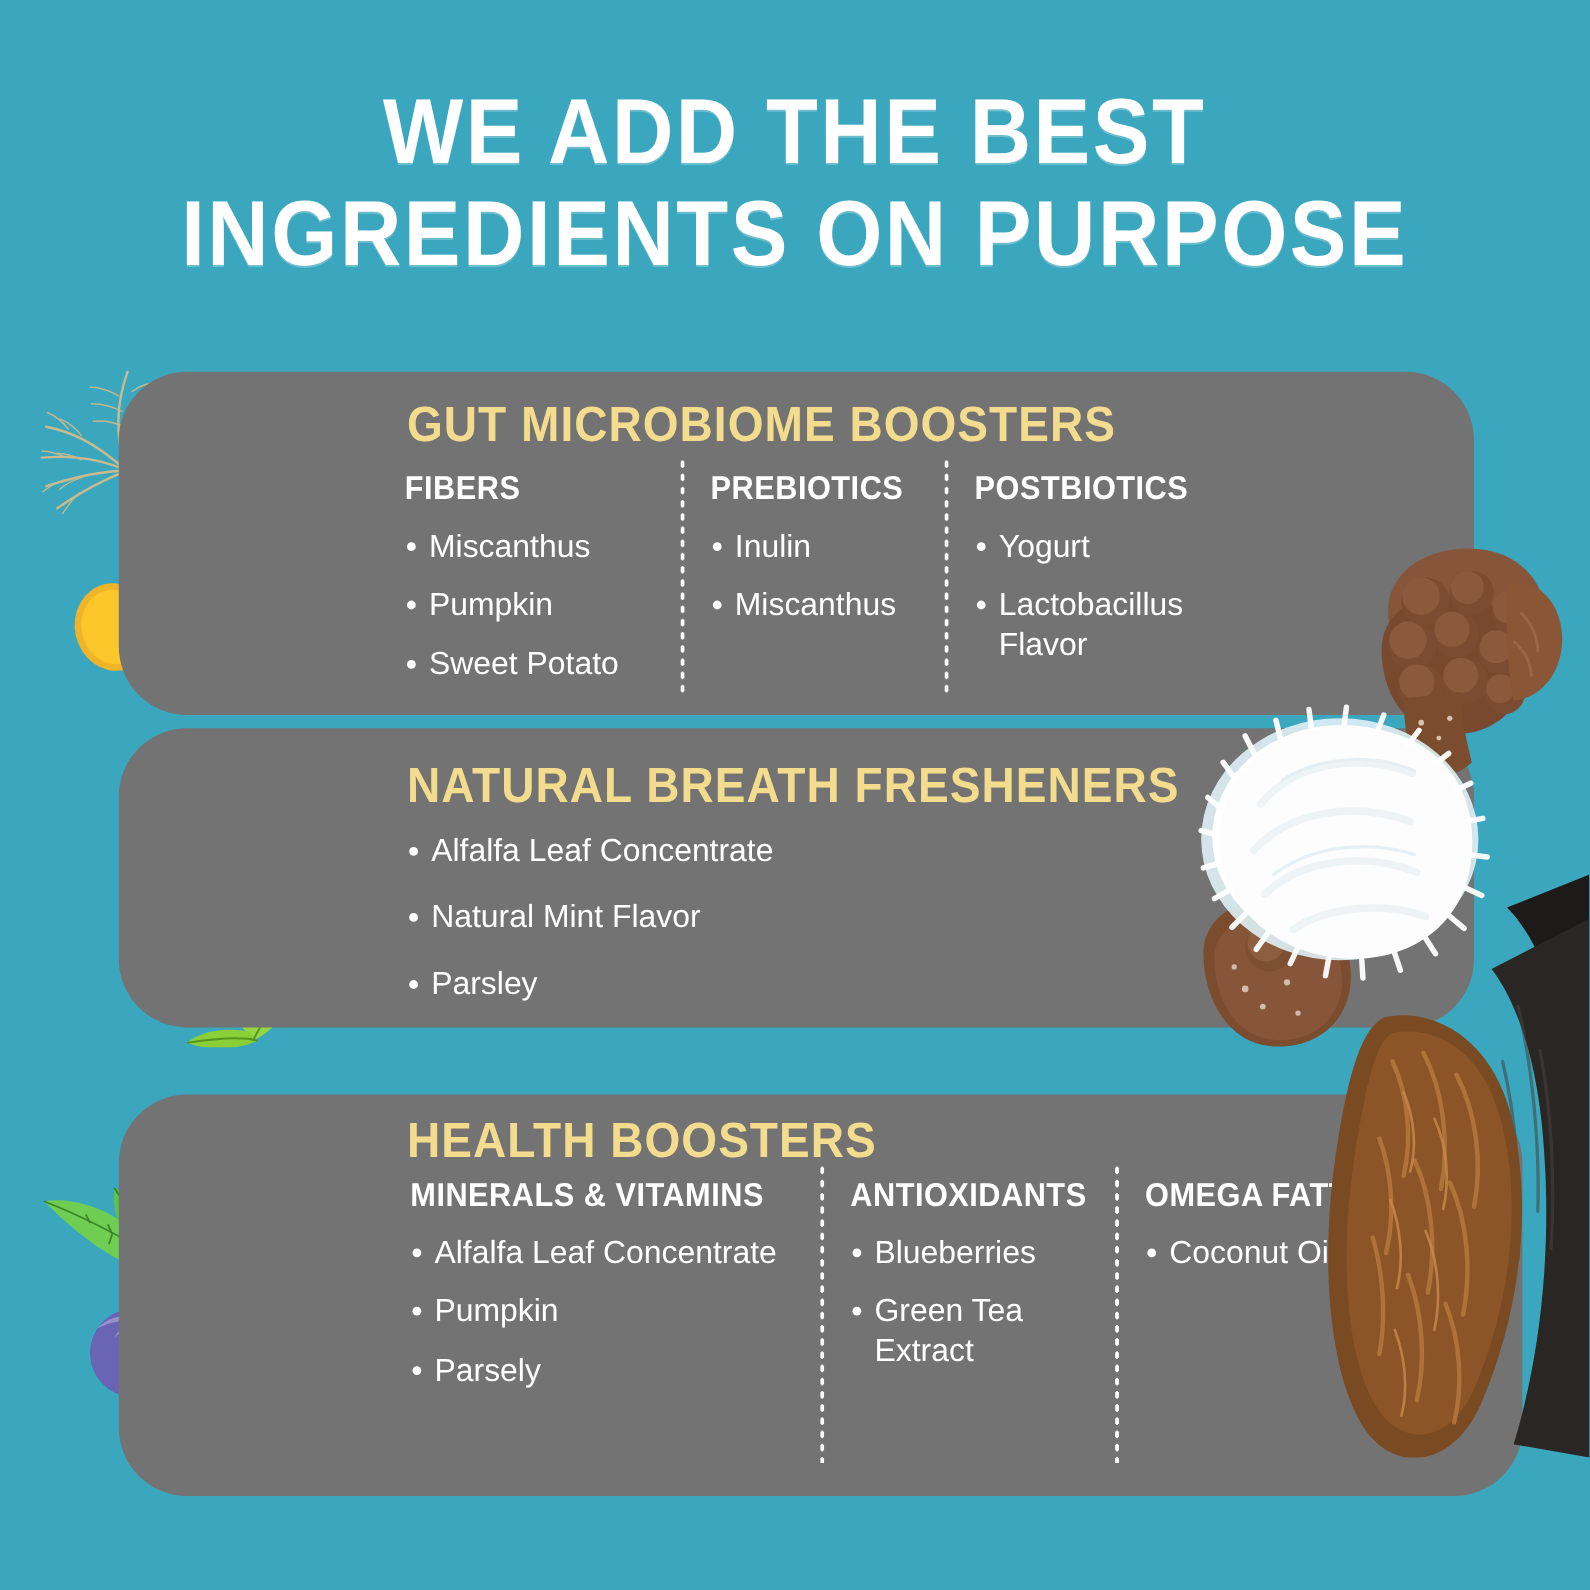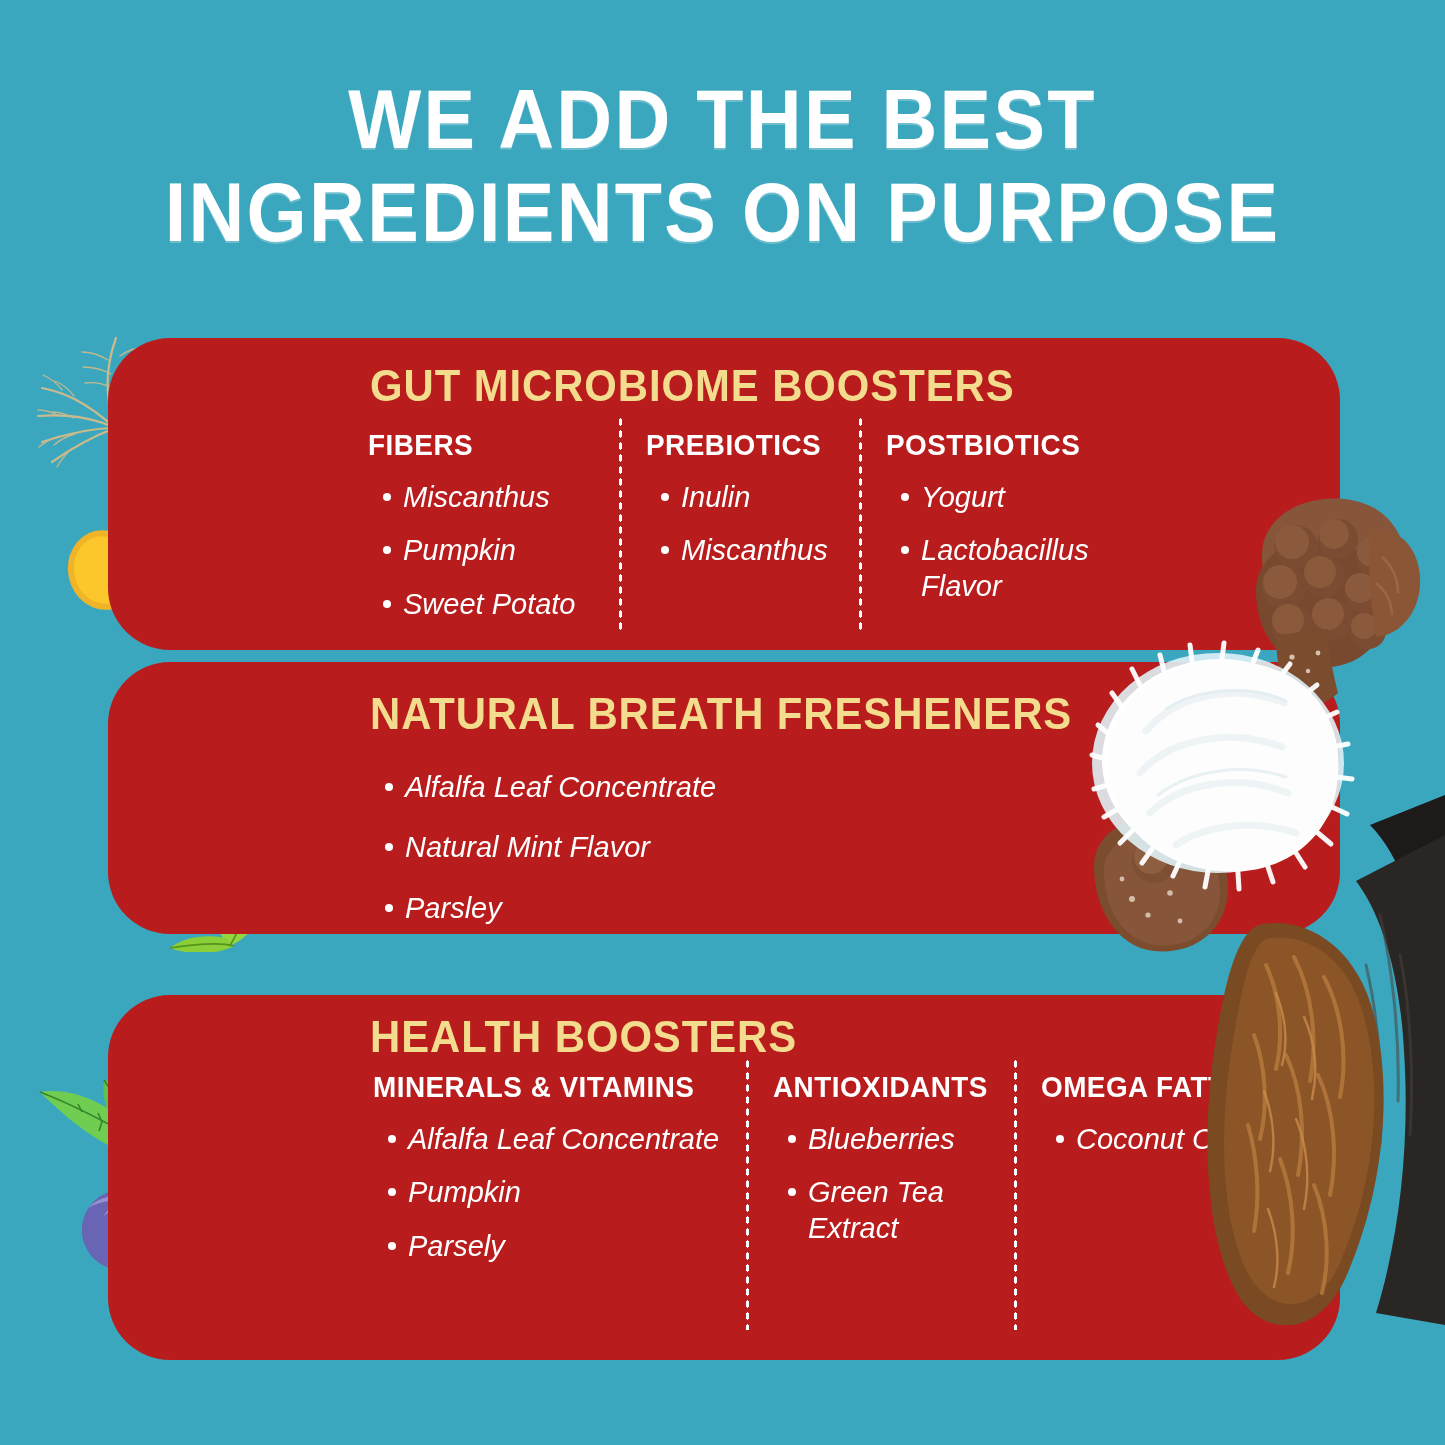--- a/index.html
+++ b/index.html
@@ -20,26 +20,26 @@
     font-size:84px;line-height:0.99em;
     letter-spacing:2.5px;
     transform:scaleX(0.92);
     text-shadow:0 2px 0 rgba(255,255,255,.25);
   }
   .title .l2{display:block;margin-top:10px;}
 
   
   .card{
     position:absolute;
-    background:#b91c1c;
+    background:#737373;
     border-radius:62px;
   }
   #card1{left:108px;top:338px;width:1232px;height:312px;}
   #card2{left:108px;top:662px;width:1232px;height:272px;}
-  #card3{left:108px;top:995px;width:1232px;height:365px;}
+  #card3{left:108px;top:995px;width:1232px;height:365px;padding-left:44px;}
 
   .card-head{
     position:absolute;
     color:#f3dc8d;
     font-weight:bold;
     font-size:45px;
     letter-spacing:1px;
     transform:scaleX(0.93);
     transform-origin:left center;
     white-space:nowrap;
@@ -59,21 +59,21 @@
     background-image:radial-gradient(#ffffff 44%, transparent 46%);
     background-size:5px 12px;
     background-repeat:repeat-y;
   }
   .colhead{
     color:#ffffff;font-weight:bold;font-size:30px;
     letter-spacing:0.5px;transform:scaleX(0.93);
     transform-origin:left center;white-space:nowrap;
     margin:0 0 18px 0;
   }
-  ul.items{list-style:none;margin:13px;padding:0;font-style:italic;}
+  ul.items{list-style:none;margin:0;padding:0;}
   ul.items li{
     color:#ffffff;font-size:29px;line-height:1.22em;
     margin-bottom:18px;position:relative;padding-left:22px;
     font-weight:normal;
   }
   ul.items li:before{
     content:"";position:absolute;left:2px;top:13px;
     width:8px;height:8px;border-radius:50%;background:#ffffff;
   }
   

